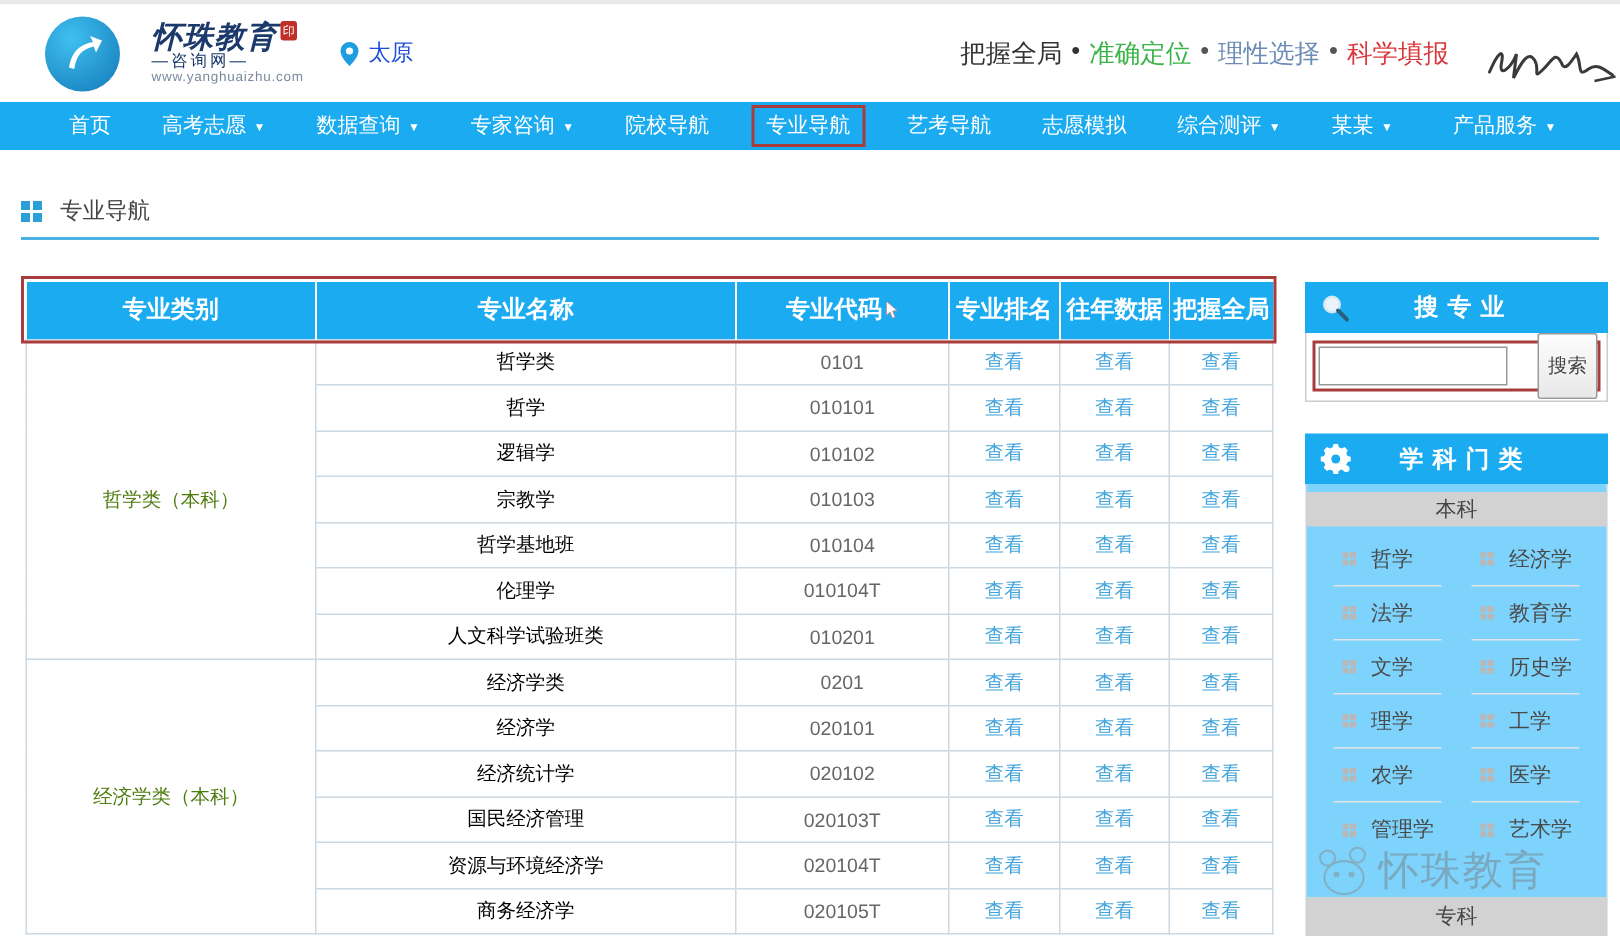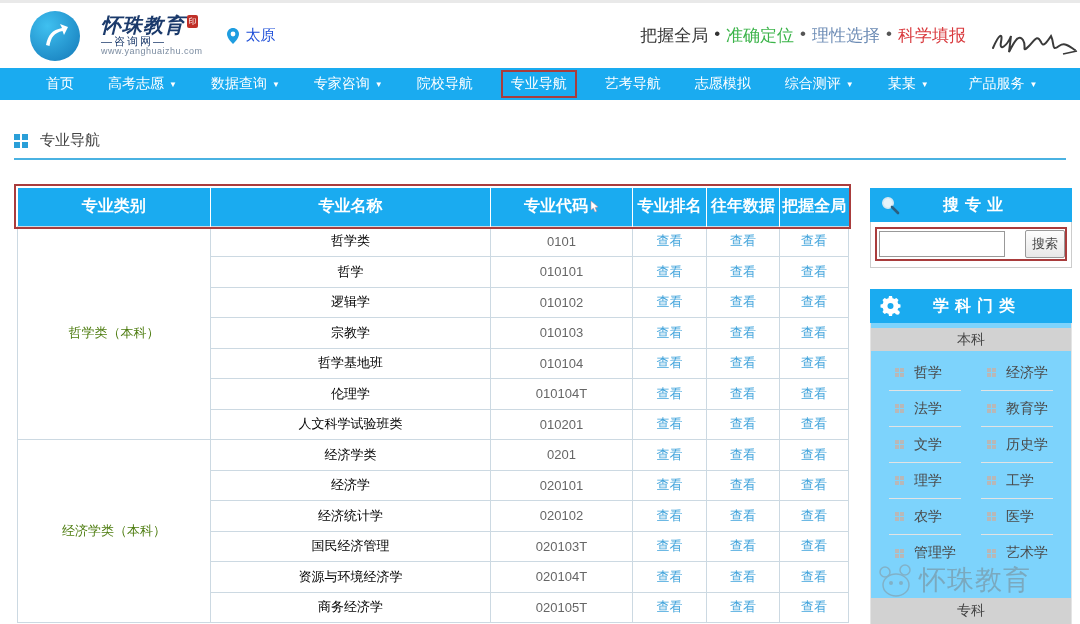--- a/index.html
+++ b/index.html
@@ -65,21 +65,21 @@
 
   
   .sb-search-head,.sb-cat-head{position:absolute;left:870px;width:202px;height:34px;background:var(--accent);color:#fff;display:flex;align-items:center;font-size:16px;font-weight:bold;letter-spacing:6px;}
   .sb-search-head{top:188px;}
   .sb-cat-head{top:289px;}
   .sb-head-ico{margin:0 10px 0 10px;letter-spacing:0;flex:none;}
   .sb-head-label{flex:1;text-align:center;margin-right:30px;}
   .sb-search-body{position:absolute;left:870px;top:222px;width:202px;height:46px;border:1px solid #ccc;border-top:none;background:#fff;}
   .search-annot{position:absolute;left:4px;top:5px;width:192px;height:34px;border:2px solid var(--annot);display:flex;align-items:center;}
   .search-input{width:126px;height:26px;margin-left:2px;border:1px solid #999;font-size:13px;padding:0 4px;}
-  .search-btn{width:52px;height:28px;margin-left:20px;background:linear-gradient(#fdfdfd,#e8e8e8);border:1px solid #999;font-size:13px;color:#444;cursor:pointer;border-radius:2px;font-family:Liberation Serif, serif;}
+  .search-btn{width:52px;height:44px;margin-left:20px;background:linear-gradient(#fdfdfd,#e8e8e8);border:1px solid #999;font-size:13px;color:#444;cursor:pointer;border-radius:2px;font-family:Liberation Serif, serif;}
 
   .sb-cat-body{position:absolute;left:870px;top:323px;width:202px;height:301px;border-left:1px solid #e4e4e4;border-right:1px solid #e4e4e4;background:#7dd3fc;}
   .level-bar{height:23px;background:var(--graybar);color:#444;font-size:14px;display:flex;align-items:center;justify-content:center;}
   .level-bar.benke{margin-top:5px;}
   .level-bar.zhuanke{position:absolute;left:0;bottom:0;width:100%;height:26px;}
   .cat-grid{display:grid;grid-template-columns:1fr 1fr;padding:4px 8px 0 8px;}
   .cat-item{display:flex;align-items:center;height:36px;border-bottom:1px solid #e3e3e3;margin:0 10px;cursor:pointer;}
   .cat-item:nth-last-child(-n+2){border-bottom:none;}
   .mini-grid{display:grid;grid-template-columns:4px 4px;grid-gap:1px;margin:0 10px 0 6px;flex:none;}
   .mini-grid i{width:4px;height:4px;background:#b8b8b8;}

